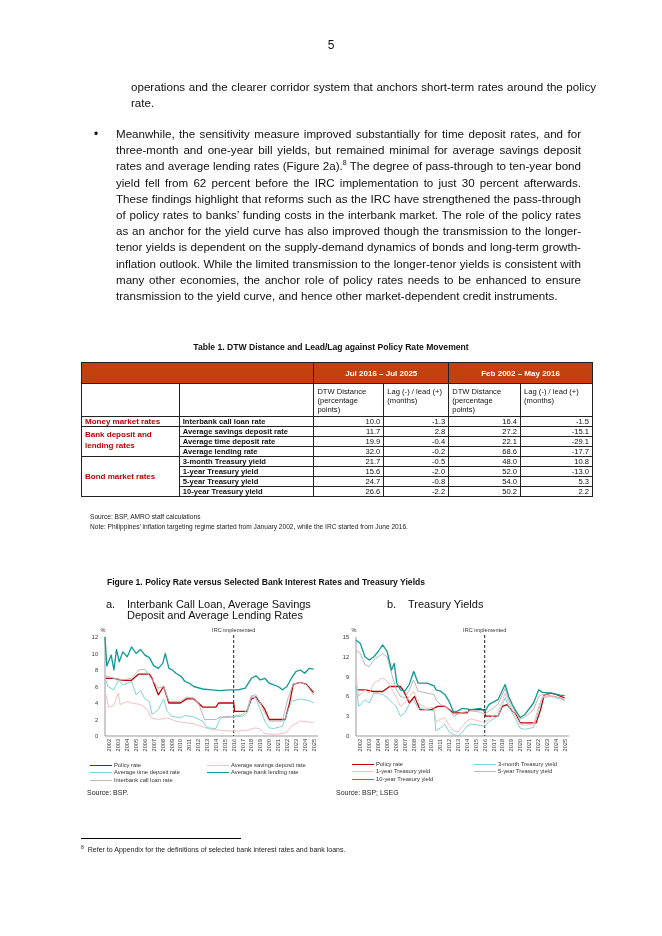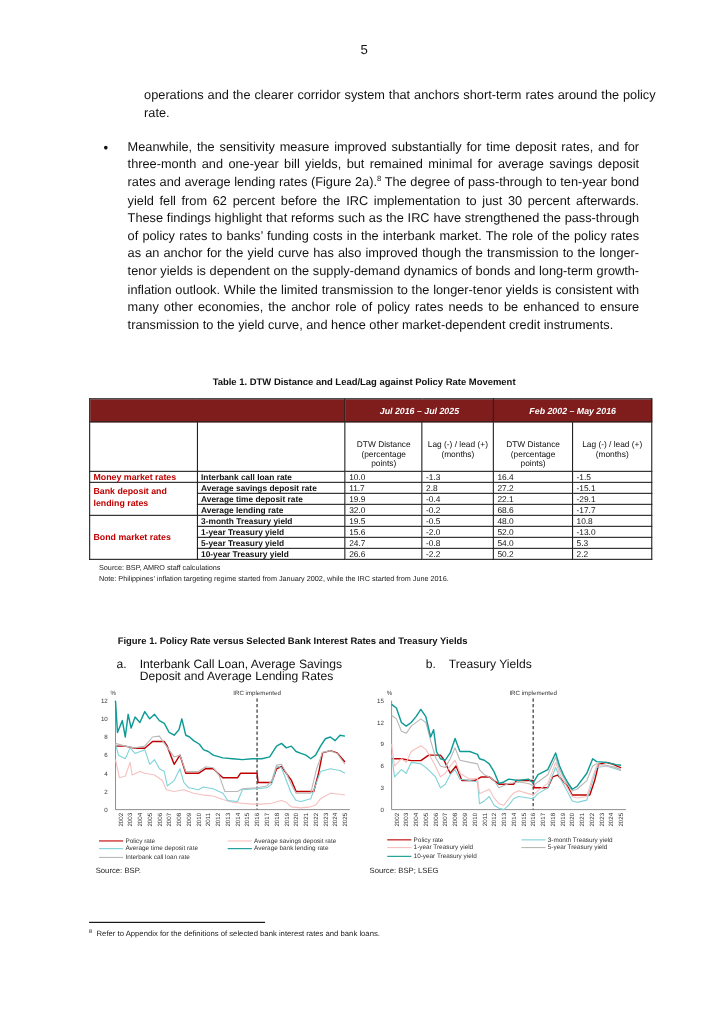--- a/index.html
+++ b/index.html
@@ -7,25 +7,25 @@
   .page-num { position: absolute; top: 38px; left: 0; width: 662px; text-align: center; font-size: 12px; }
   .para { position: absolute; left: 116px; width: 465px; font-size: 11.6px; line-height: 16.2px; text-align: justify; }
   .para1 { top: 79px; margin-left: 15px; }
   .para2 { top: 126px; }
   .bullet { position: absolute; left: 94px; top: 127px; font-size: 12px; }
   sup { font-size: 7px; line-height: 0; vertical-align: super; }
 
   .tbl-title { position: absolute; top: 342px; left: 0; width: 662px; text-align: center; font-weight: bold; font-size: 8.6px; }
   table.dtw { position: absolute; top: 362px; left: 81px; width: 512px; border-collapse: collapse; font-size: 7.6px; }
   table.dtw td, table.dtw th { border: 1px solid #222; padding: 0 3px; line-height: 9px; }
-  table.dtw .hdr-red th { background: #7f1d1d; color: #fff; font-weight: bold; height: 20px; font-size: 8px; font-style: italic; }
-  table.dtw .subhdr td { text-align: center; vertical-align: top; padding-top: 15px; height: 29px; }
+  table.dtw .hdr-red th { background: #c2410c; color: #fff; font-weight: bold; height: 20px; font-size: 8px; }
+  table.dtw .subhdr td { text-align: left; vertical-align: top; padding-top: 3px; height: 29px; }
   table.dtw td.cat { color: #c00000; font-weight: bold; font-size: 8px; }
   table.dtw td.name { font-weight: bold; }
-  table.dtw td.num { text-align: left; }
+  table.dtw td.num { text-align: right; }
   .tbl-notes { position: absolute; top: 512px; left: 90px; font-size: 6.6px; line-height: 9.5px; color: #222; }
 
   .fig-title { position: absolute; top: 577px; left: 0; width: 532px; text-align: center; font-weight: bold; font-size: 8.6px; }
   .panel-title { position: absolute; font-size: 11px; line-height: 11px; }
   .pt-a { top: 599px; left: 106px; }
   .pt-a .lbl { display: inline-block; width: 21px; }
   .pt-a .t2 { padding-left: 21px; }
   .pt-b { top: 599px; left: 387px; }
   .pt-b .lbl { display: inline-block; width: 21px; }
 
@@ -100,21 +100,21 @@
   <tr>
     <td class="name">Average lending rate</td>
     <td class="num">32.0</td>
     <td class="num">-0.2</td>
     <td class="num">68.6</td>
     <td class="num">-17.7</td>
   </tr>
   <tr>
     <td class="cat" rowspan="4">Bond market rates</td>
     <td class="name">3-month Treasury yield</td>
-    <td class="num">19.5</td>
+    <td class="num">21.7</td>
     <td class="num">-0.5</td>
     <td class="num">48.0</td>
     <td class="num">10.8</td>
   </tr>
   <tr>
     <td class="name">1-year Treasury yield</td>
     <td class="num">15.6</td>
     <td class="num">-2.0</td>
     <td class="num">52.0</td>
     <td class="num">-13.0</td>

